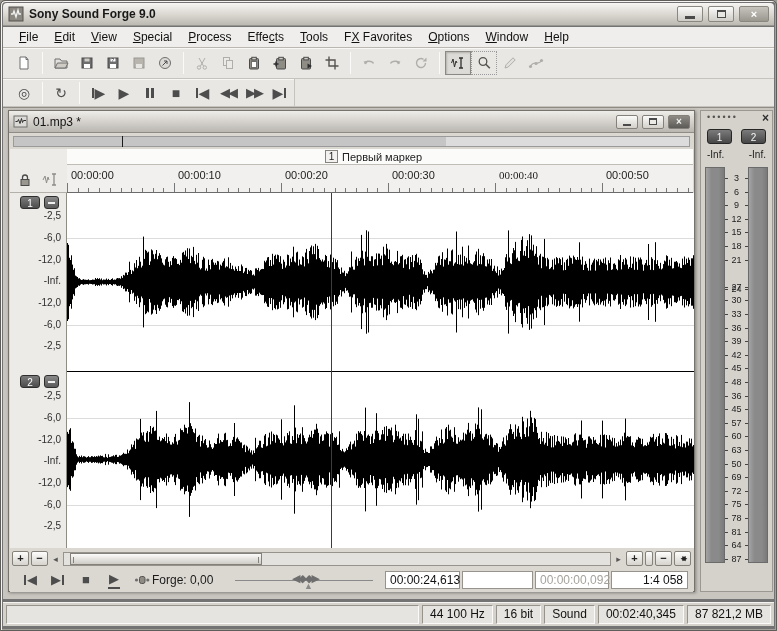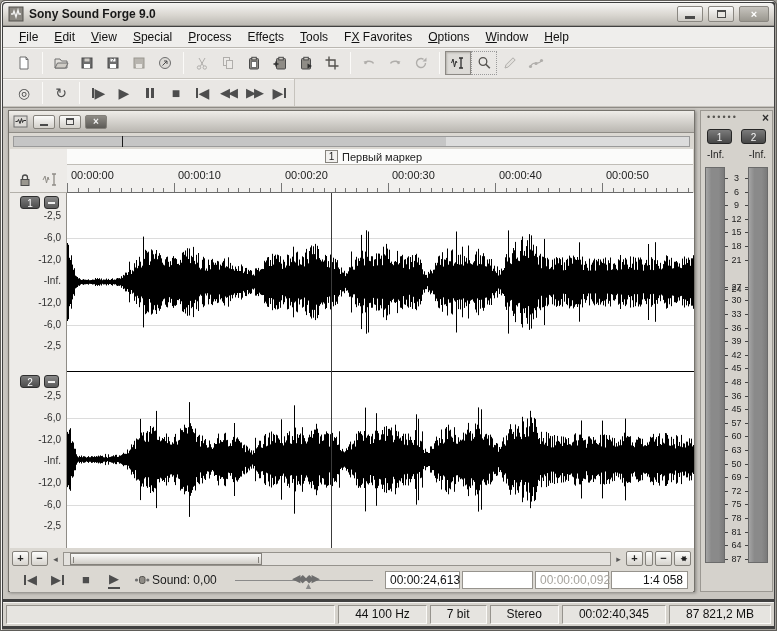--- a/index.html
+++ b/index.html
@@ -1,18 +1,18 @@
 <!DOCTYPE html>
 <html><head>
 <meta charset="utf-8">
 <style>
   html,body{margin:0;padding:0;background:#9b9892;}
   *{box-sizing:border-box;}
   #win{position:relative;width:777px;height:631px;font-family:"Liberation Sans",sans-serif;
-       background:#404040;border:1px solid #5f5d59;border-radius:5px 5px 0 0;
+       background:#737373;border:1px solid #5f5d59;border-radius:5px 5px 0 0;
        box-shadow:inset 1px 1px 0 #f5f4f2, inset -1px -1px 0 #a3a09a;overflow:hidden;}
   
   .titlebar{position:absolute;left:2px;top:2px;right:2px;height:23px;
        background:linear-gradient(#f6f5f3,#d9d6d0 55%,#bcb9b3);border-radius:4px 4px 0 0;
        border-bottom:1px solid #98958f;display:flex;align-items:center;gap:5px;padding:0 5px;}
   .title-text{flex:1;font-size:12px;font-weight:bold;color:#181818;}
   .winbtn{width:26px;height:16px;border:1px solid #8a8781;border-radius:2px;
        background:linear-gradient(#fafafa,#cfccc6);display:flex;align-items:center;justify-content:center;
        font-size:11px;color:#3d3d3d;}
   .winbtn.close{width:30px;background:linear-gradient(#c7c4be,#9a978f);color:#fff;font-weight:bold;}
@@ -106,21 +106,21 @@
   .peak{position:absolute;top:38px;font-size:10px;color:#1c1c1c;}
   .mbar{position:absolute;top:56px;height:396px;width:20px;background:linear-gradient(90deg,#a4a4a4,#8a8a8a 30%,#8a8a8a 70%,#7a7a7a);border:1px solid #6b6b6b;}
   .mscale{position:absolute;left:25px;top:56px;width:21px;height:396px;}
   .mnum{position:absolute;width:100%;text-align:center;font-size:9px;color:#1c1c1c;height:9px;line-height:9px;}
   .mnum::before,.mnum::after{content:"";position:absolute;top:4px;width:3px;height:1px;background:#444;}
   .mnum::before{left:-1px;} .mnum::after{right:-1px;}
   
   .statusbar{position:absolute;left:2px;bottom:4px;right:2px;height:24px;background:#d5d2cc;
        border-top:1px solid #f4f3f1;display:flex;align-items:center;gap:3px;padding:0 3px;}
   .scell{height:19px;border:1px solid;border-color:#96938d #fbfaf8 #fbfaf8 #96938d;background:#e6e4e0;
-       font-size:12px;line-height:17px;padding:0 16px;color:#111;text-align:right;white-space:nowrap;}
+       font-size:12px;line-height:17px;padding:0 7px;color:#111;text-align:right;white-space:nowrap;}
   .scell.fill{flex:1;}
   u{text-decoration:underline;}
 </style>
 </head>
 <body>
 
 <div id="win">
 
   <div class="titlebar">
     <svg width="16" height="16">
@@ -319,20 +319,21 @@
   <div id="tb2-fill"></div>
 
   <div class="client">
 
     <div class="docwin">
       <div class="doc-title">
         <svg width="16" height="15">
           <rect x="1" y="2" width="13" height="11" fill="#dcdad6" stroke="#6e6e6e"></rect>
           <path d="M2.5 7.5h2l1-2 1.5 4 1.5-5 1 4 1-2h2.5" fill="none" stroke="#2e2e2e"></path>
           </svg>
+        <span class="doc-title-text">01.mp3 *</span>
         <span class="docbtn">
             <i class="glyph-min2"></i>
           </span>
         <span class="docbtn">
             <i class="glyph-restore2"></i>
           </span>
         <span class="docbtn close">×</span>
       </div>
 
       <div class="overview">
@@ -356,21 +357,21 @@
           <span class="marker-box">1</span>
           <span class="marker-label">Первый маркер</span>
         </div>
       </div>
 
       <div class="ruler">
           <div class="rlabel" style="left: 4px;">00:00:00</div>
           <div class="rlabel" style="left: 111px;">00:00:10</div>
           <div class="rlabel" style="left: 218px;">00:00:20</div>
           <div class="rlabel" style="left: 325px;">00:00:30</div>
-          <div class="rlabel" style="left: 432px;">00:00:40</div>
+          <div class="rlabel" style="left: 432px; font-family: Liberation Serif, serif;">00:00:40</div>
           <div class="rlabel" style="left: 539px;">00:00:50</div>
           <div class="rtick" style="left: 0px; height: 9px;"></div>
           <div class="rtick" style="left: 11px; height: 4px;"></div>
           <div class="rtick" style="left: 21px; height: 4px;"></div>
           <div class="rtick" style="left: 32px; height: 4px;"></div>
           <div class="rtick" style="left: 43px; height: 4px;"></div>
           <div class="rtick" style="left: 54px; height: 4px;"></div>
           <div class="rtick" style="left: 64px; height: 4px;"></div>
           <div class="rtick" style="left: 75px; height: 4px;"></div>
           <div class="rtick" style="left: 86px; height: 4px;"></div>
@@ -487,21 +488,21 @@
         <span class="p-btn" style="left:92px;border-bottom:0">
             <span style="border-bottom:2px solid #4d4d4d;padding:0 1px 1px">▶</span>
           </span>
         <span class="p-btn" style="left:120px">
           <svg width="16" height="16">
               <circle cx="2.5" cy="8" r="1.6" fill="#6e6e6e"></circle>
               <rect x="5.5" y="4.5" width="5.5" height="7" rx="2" fill="#8f8c86" stroke="#55534f"></rect>
               <circle cx="13.8" cy="8" r="1.6" fill="#6e6e6e"></circle>
             </svg>
           </span>
-        <span class="rate-label">Sound: 0,00</span>
+        <span class="rate-label">Forge: 0,00</span>
         <div class="rate-line"></div>
         <span class="rate-handle">◀◆◆▶</span>
         <span class="rate-marker">▲</span>
         <span class="tfield" style="left:375px;width:75px">00:00:24,613</span>
         <span class="tfield" style="left:452px;width:71px"></span>
         <span class="tfield dim" style="left:525px;width:74px">00:00:00,092</span>
         <span class="tfield right" style="left:601px;width:77px">1:4 058</span>
       </div>
     </div>
 
@@ -544,18 +545,18 @@
           <div class="mnum" style="top: 374.2px;">64</div>
           <div class="mnum" style="top: 387.8px;">87</div>
         </div>
       <div class="mbar" style="right:4px"></div>
     </div>
   </div>
 
   <div class="statusbar">
     <span class="scell fill"></span>
     <span class="scell">44 100 Hz</span>
-    <span class="scell">7 bit</span>
-    <span class="scell">Stereo</span>
+    <span class="scell">16 bit</span>
+    <span class="scell">Sound</span>
     <span class="scell">00:02:40,345</span>
     <span class="scell">87 821,2 MB</span>
   </div>
 </div>
 
 </body></html>

